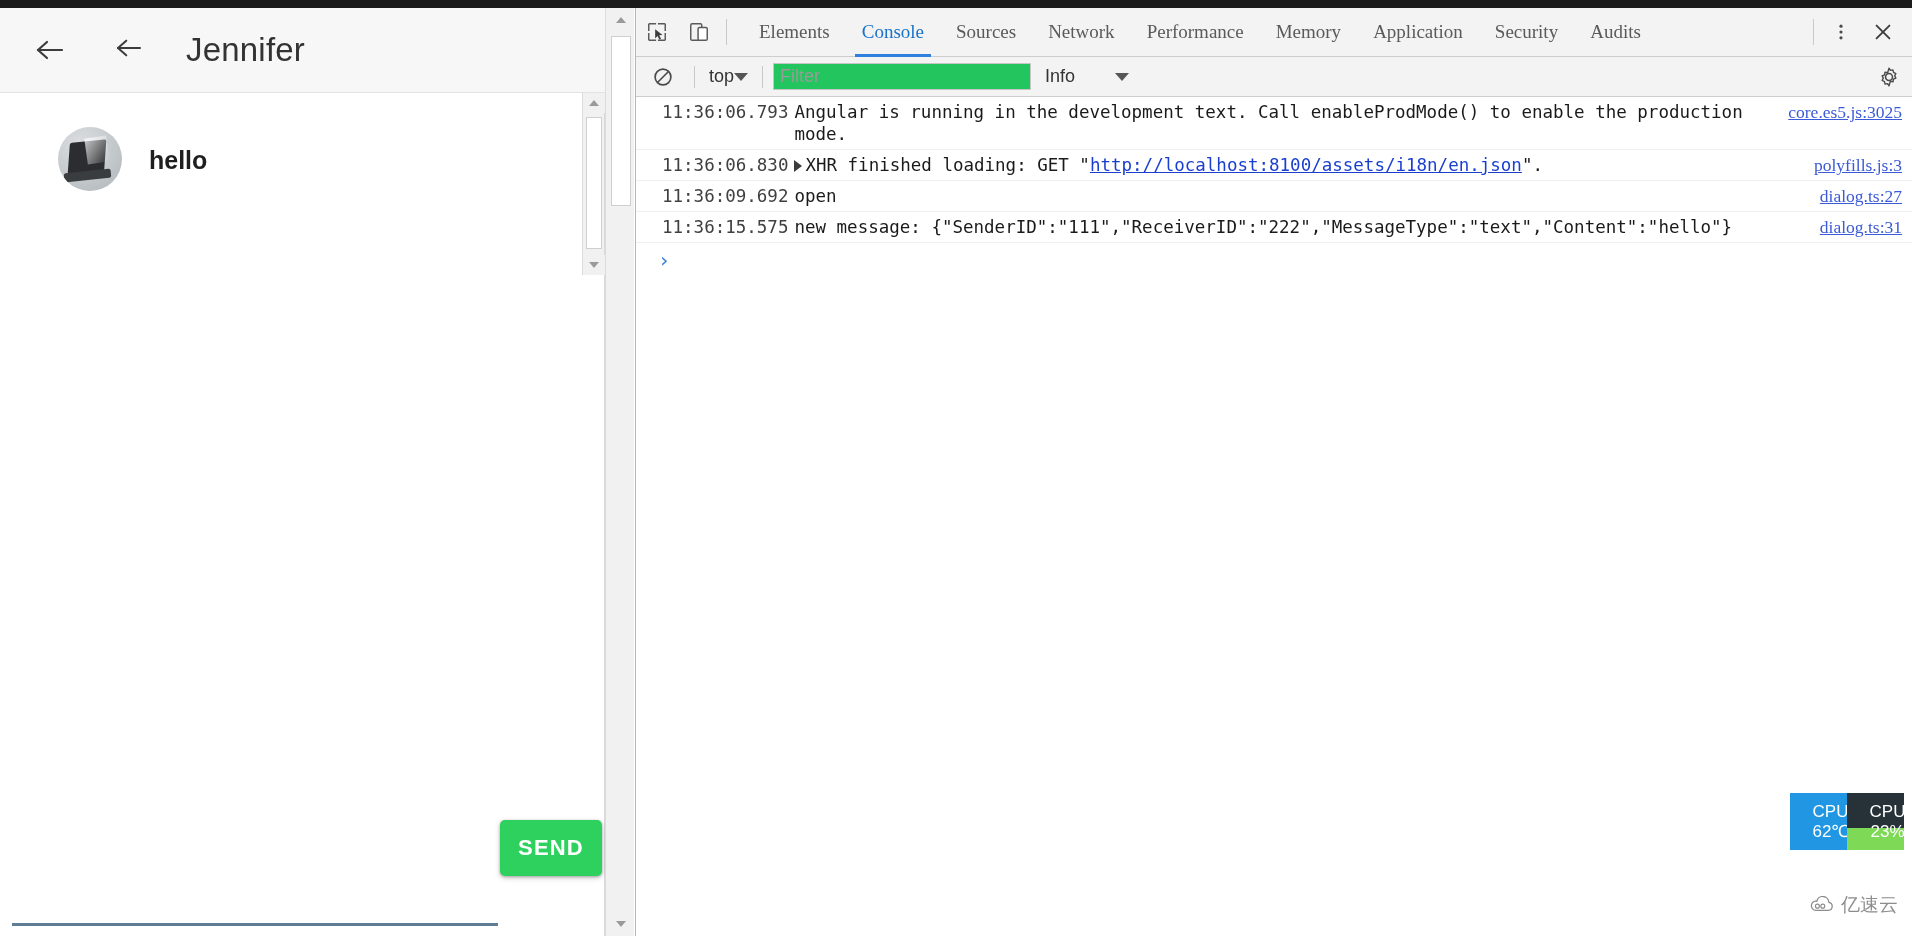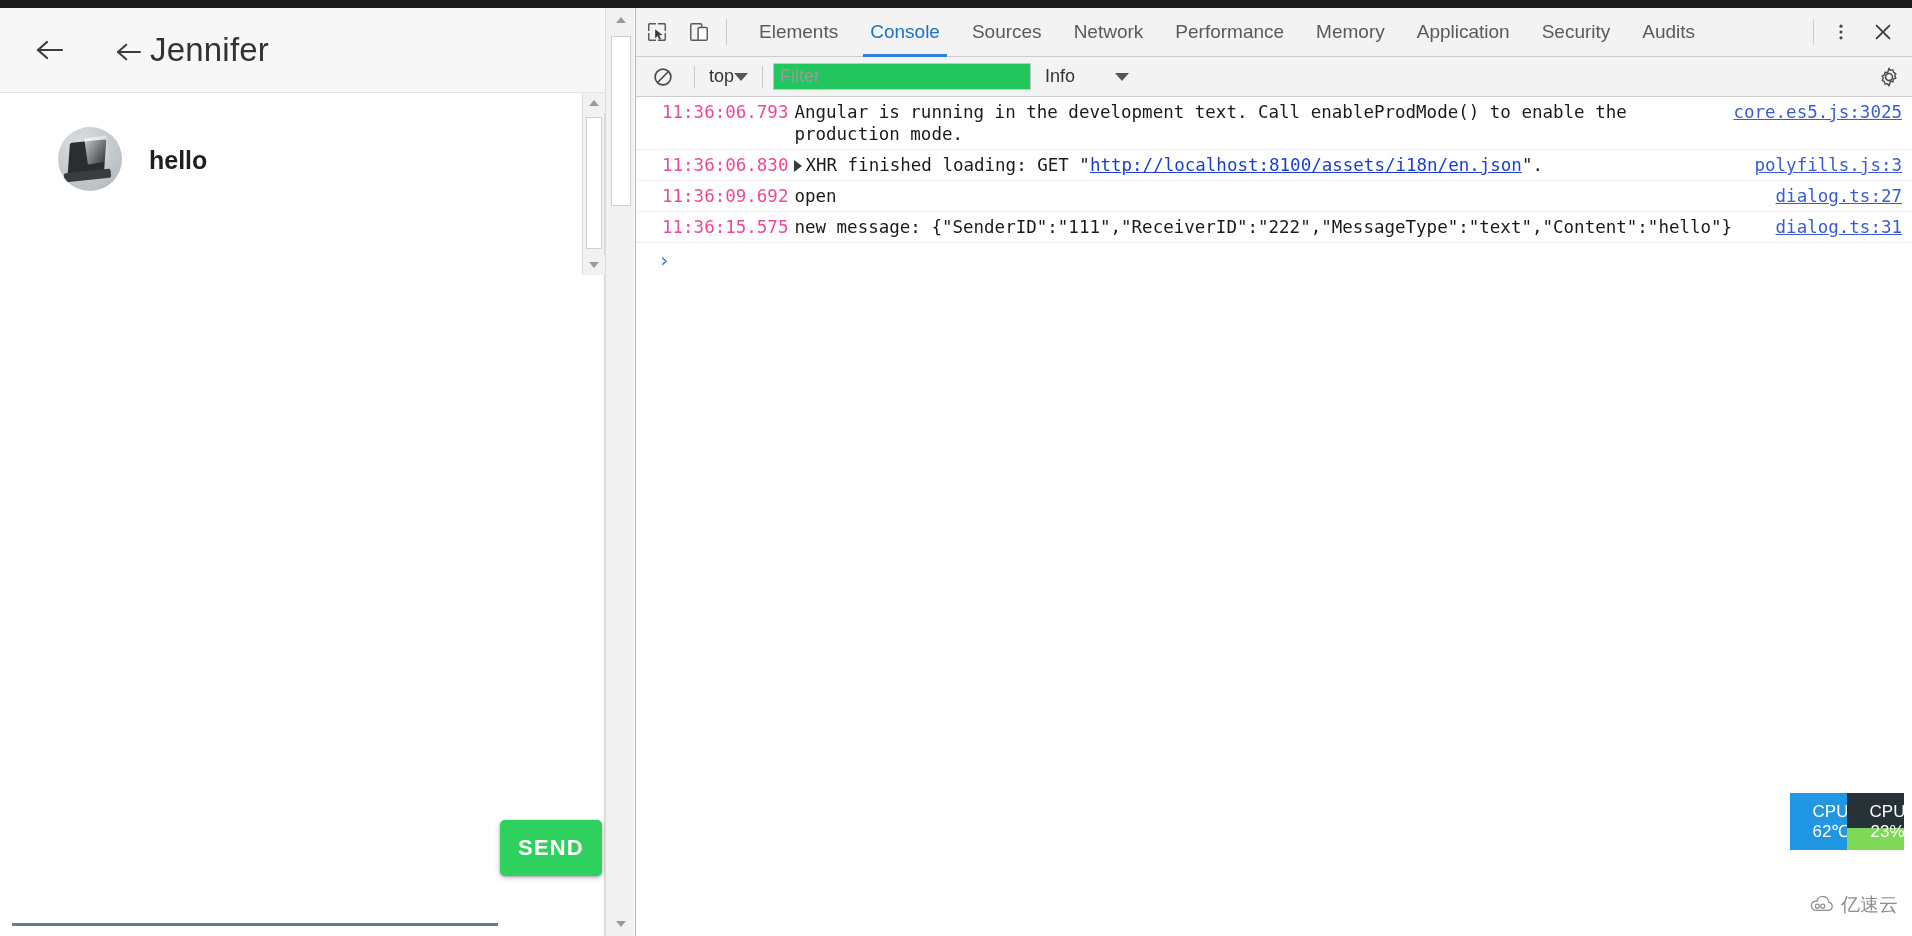--- a/index.html
+++ b/index.html
@@ -27,21 +27,21 @@
     border-bottom: 1px solid #e3e3e3;
     display: flex; align-items: center;
   }
   .hdr-back-outer {
     margin-left: 28px; width: 44px; height: 44px;
     display: flex; align-items: center; justify-content: center;
     cursor: pointer;
   }
   .arrow-svg { display: block; }
   .hdr-title-wrap {
-    display: flex; align-items: flex-end; margin-left: 40px;
+    display: flex; align-items: flex-start; margin-left: 40px; gap: 36px;
   }
   .hdr-back-inner {
     width: 34px; height: 34px; display: flex; align-items: center;
     justify-content: center; cursor: pointer;
   }
   .hdr-title {
     font-size: 33px; color: #333333; font-weight: 400;
     margin-left: 4px; letter-spacing: .2px;
   }
 
@@ -131,20 +131,21 @@
 
   
   .devtools {
     position: absolute; left: 635px; top: 8px; width: 1277px; height: 928px;
     background: #ffffff; border-left: 1px solid #b6b6b6;
   }
   .dt-tabbar {
     display: flex; align-items: center; height: 49px;
     background: #f3f3f3; border-bottom: 1px solid #cdcdcd;
     position: relative;
+    font-family: Liberation Serif, serif;
   }
   .dt-icon-btn {
     width: 42px; height: 42px; display: flex; align-items: center;
     justify-content: center; cursor: pointer;
   }
   .dt-sep {
     width: 1px; height: 26px; background: #c9c9c9; margin: 0 6px;
   }
   .dt-tabs { display: flex; align-items: center; height: 49px; margin-left: 10px; }
   .dt-tab {
@@ -183,25 +184,25 @@
   .gear-btn { margin-left: auto; width: 34px; height: 34px; display: flex;
               align-items: center; justify-content: center; cursor: pointer; }
 
   
   .console-body { position: relative; height: 839px; background: #ffffff; }
   .log-row {
     display: flex; align-items: flex-start; border-bottom: 1px solid #efefef;
     padding: 4px 10px 4px 26px; font-family: "DejaVu Sans Mono", monospace;
     font-size: 17.5px; line-height: 22px; color: #1a1a1a;
   }
-  .log-ts { color: #ec4899; white-space: pre; flex: 0 0 auto; }
+  .log-ts { color: #404040; white-space: pre; flex: 0 0 auto; }
   .log-main { flex: 1 1 auto; padding-left: 6px; word-break: break-word; }
   .log-src {
     flex: 0 0 auto; color: #3b5bd6; text-decoration: underline;
-    padding-left: 14px; white-space: nowrap; cursor: pointer;
+    padding-left: 14px; white-space: nowrap; cursor: pointer; font-family: Liberation Serif, serif;
   }
   .disclosure {
     display: inline-block; width: 0; height: 0;
     border-top: 6px solid transparent; border-bottom: 6px solid transparent;
     border-left: 8px solid #3b3b3b; margin-right: 3px; vertical-align: -1px;
     cursor: pointer;
   }
   .url-link { color: #1a3fd0; text-decoration: underline; cursor: pointer; }
   .prompt-row {
     display: flex; align-items: center; padding: 5px 10px 5px 22px;

